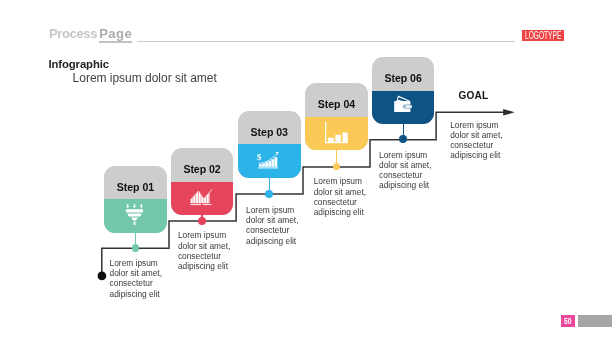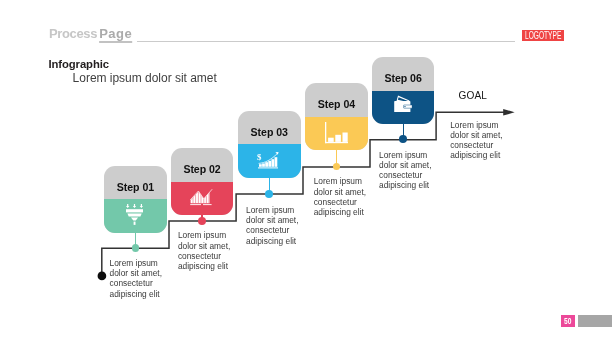--- a/index.html
+++ b/index.html
@@ -35,21 +35,21 @@
              display:flex;align-items:center;justify-content:center;}
 
   
   .vline{position:absolute;width:1px;}
   .conn{position:absolute;left:0;top:0;}
   .dot{position:absolute;border-radius:50%;}
 
   
   .btxt{position:absolute;font-size:8.35px;line-height:10.25px;color:#3b3b3b;white-space:pre;}
 
-  .goal-lbl{position:absolute;font-size:10.1px;font-weight:normal;color:#141414;letter-spacing:0.1px;}
+  .goal-lbl{position:absolute;font-size:10.1px;font-weight:bold;color:#141414;letter-spacing:0.1px;}
 
   
   .pgnum{position:absolute;left:560.8px;top:315.3px;width:13.8px;height:11.6px;background:#ec4899;
          overflow:hidden;}
   .pgnum span{position:absolute;left:3.1px;top:0;display:block;color:#ffffff;font-size:8.5px;
          font-weight:bold;line-height:12.4px;white-space:nowrap;
          transform:scaleX(.78);transform-origin:left center;}
   .pgbar{position:absolute;left:577.8px;top:315.4px;width:34.2px;height:11.5px;background:#a6a6a6;}
 </style>
 </head>

